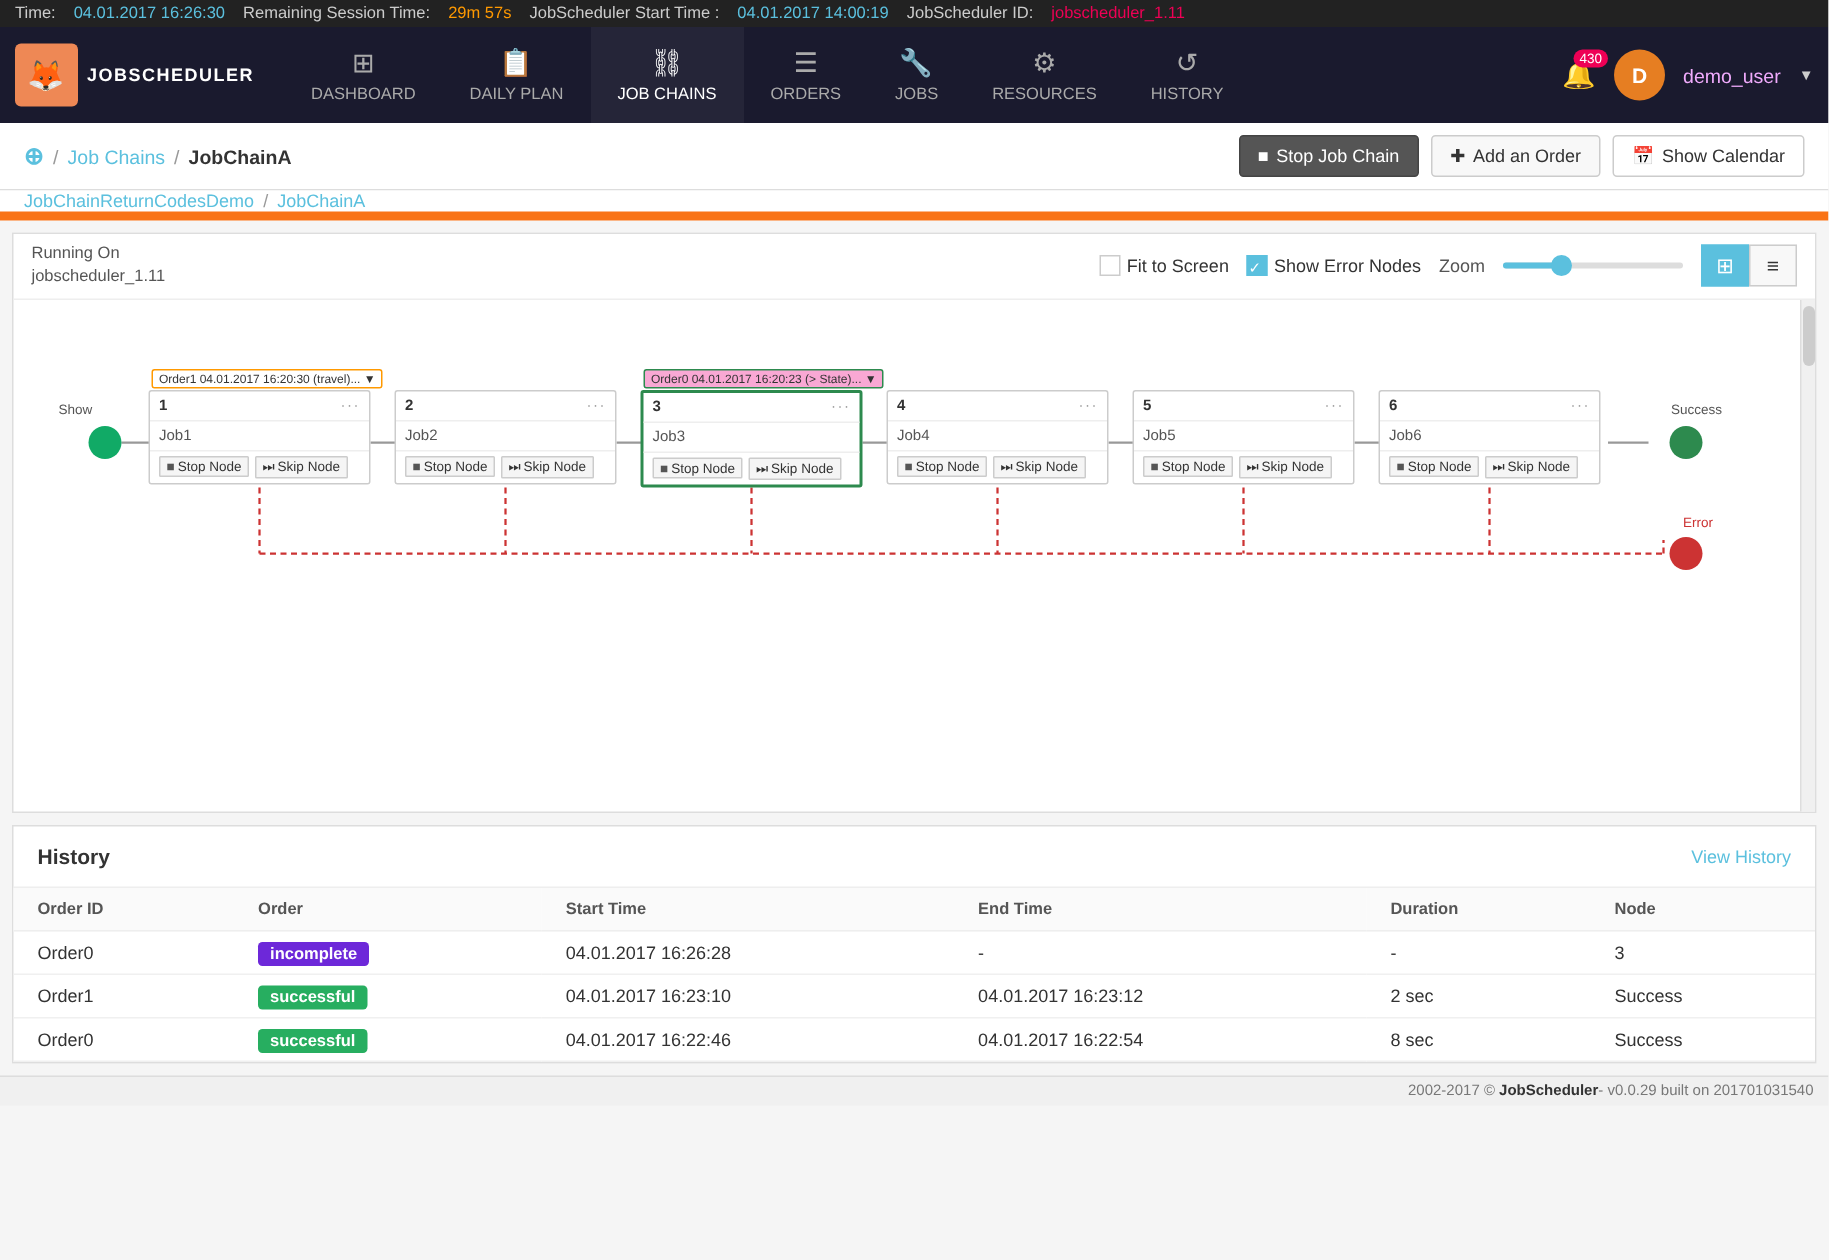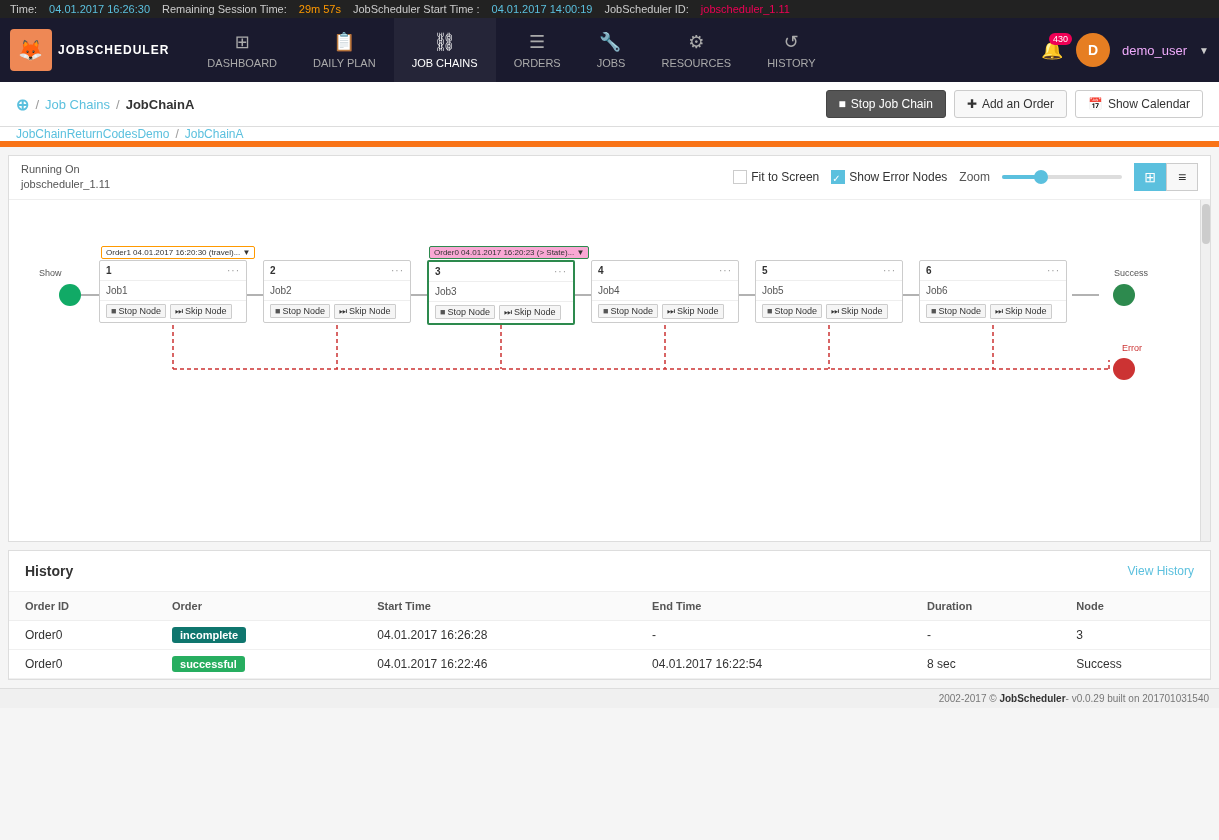--- a/index.html
+++ b/index.html
@@ -217,21 +217,21 @@
     .history-table th {
       text-align: left; padding: 8px 16px; font-size: 11px; font-weight: bold;
       color: #555; border-bottom: 1px solid #eee; background: #fafafa;
     }
     .history-table td {
       padding: 7px 16px; font-size: 12px; border-bottom: 1px solid #f0f0f0; color: #333;
     }
     .status-badge {
       padding: 2px 8px; border-radius: 3px; font-size: 11px; color: white; font-weight: bold;
     }
-    .status-incomplete { background: #0f766e; }
+    .status-incomplete { background: #6d28d9; }
     .status-successful { background: #27ae60; }
 
     
     .footer {
       background: #f0f0f0; border-top: 1px solid #ddd;
       padding: 4px 10px; font-size: 10px; color: #777; text-align: right;
     }
     .footer b { color: #333; }
   </style>
 </head>
@@ -485,20 +485,28 @@
     <tbody id="history-tbody">
     <tr>
       <td>Order0</td>
       <td><span class="status-badge status-incomplete">incomplete</span></td>
       <td>04.01.2017 16:26:28</td>
       <td>-</td>
       <td>-</td>
       <td>3</td>
     </tr>
         <tr>
+      <td>Order1</td>
+      <td><span class="status-badge status-successful">successful</span></td>
+      <td>04.01.2017 16:23:10</td>
+      <td>04.01.2017 16:23:12</td>
+      <td>2 sec</td>
+      <td>Success</td>
+    </tr>
+        <tr>
       <td>Order0</td>
       <td><span class="status-badge status-successful">successful</span></td>
       <td>04.01.2017 16:22:46</td>
       <td>04.01.2017 16:22:54</td>
       <td>8 sec</td>
       <td>Success</td>
     </tr>
       </tbody>
   </table>
 </div>

